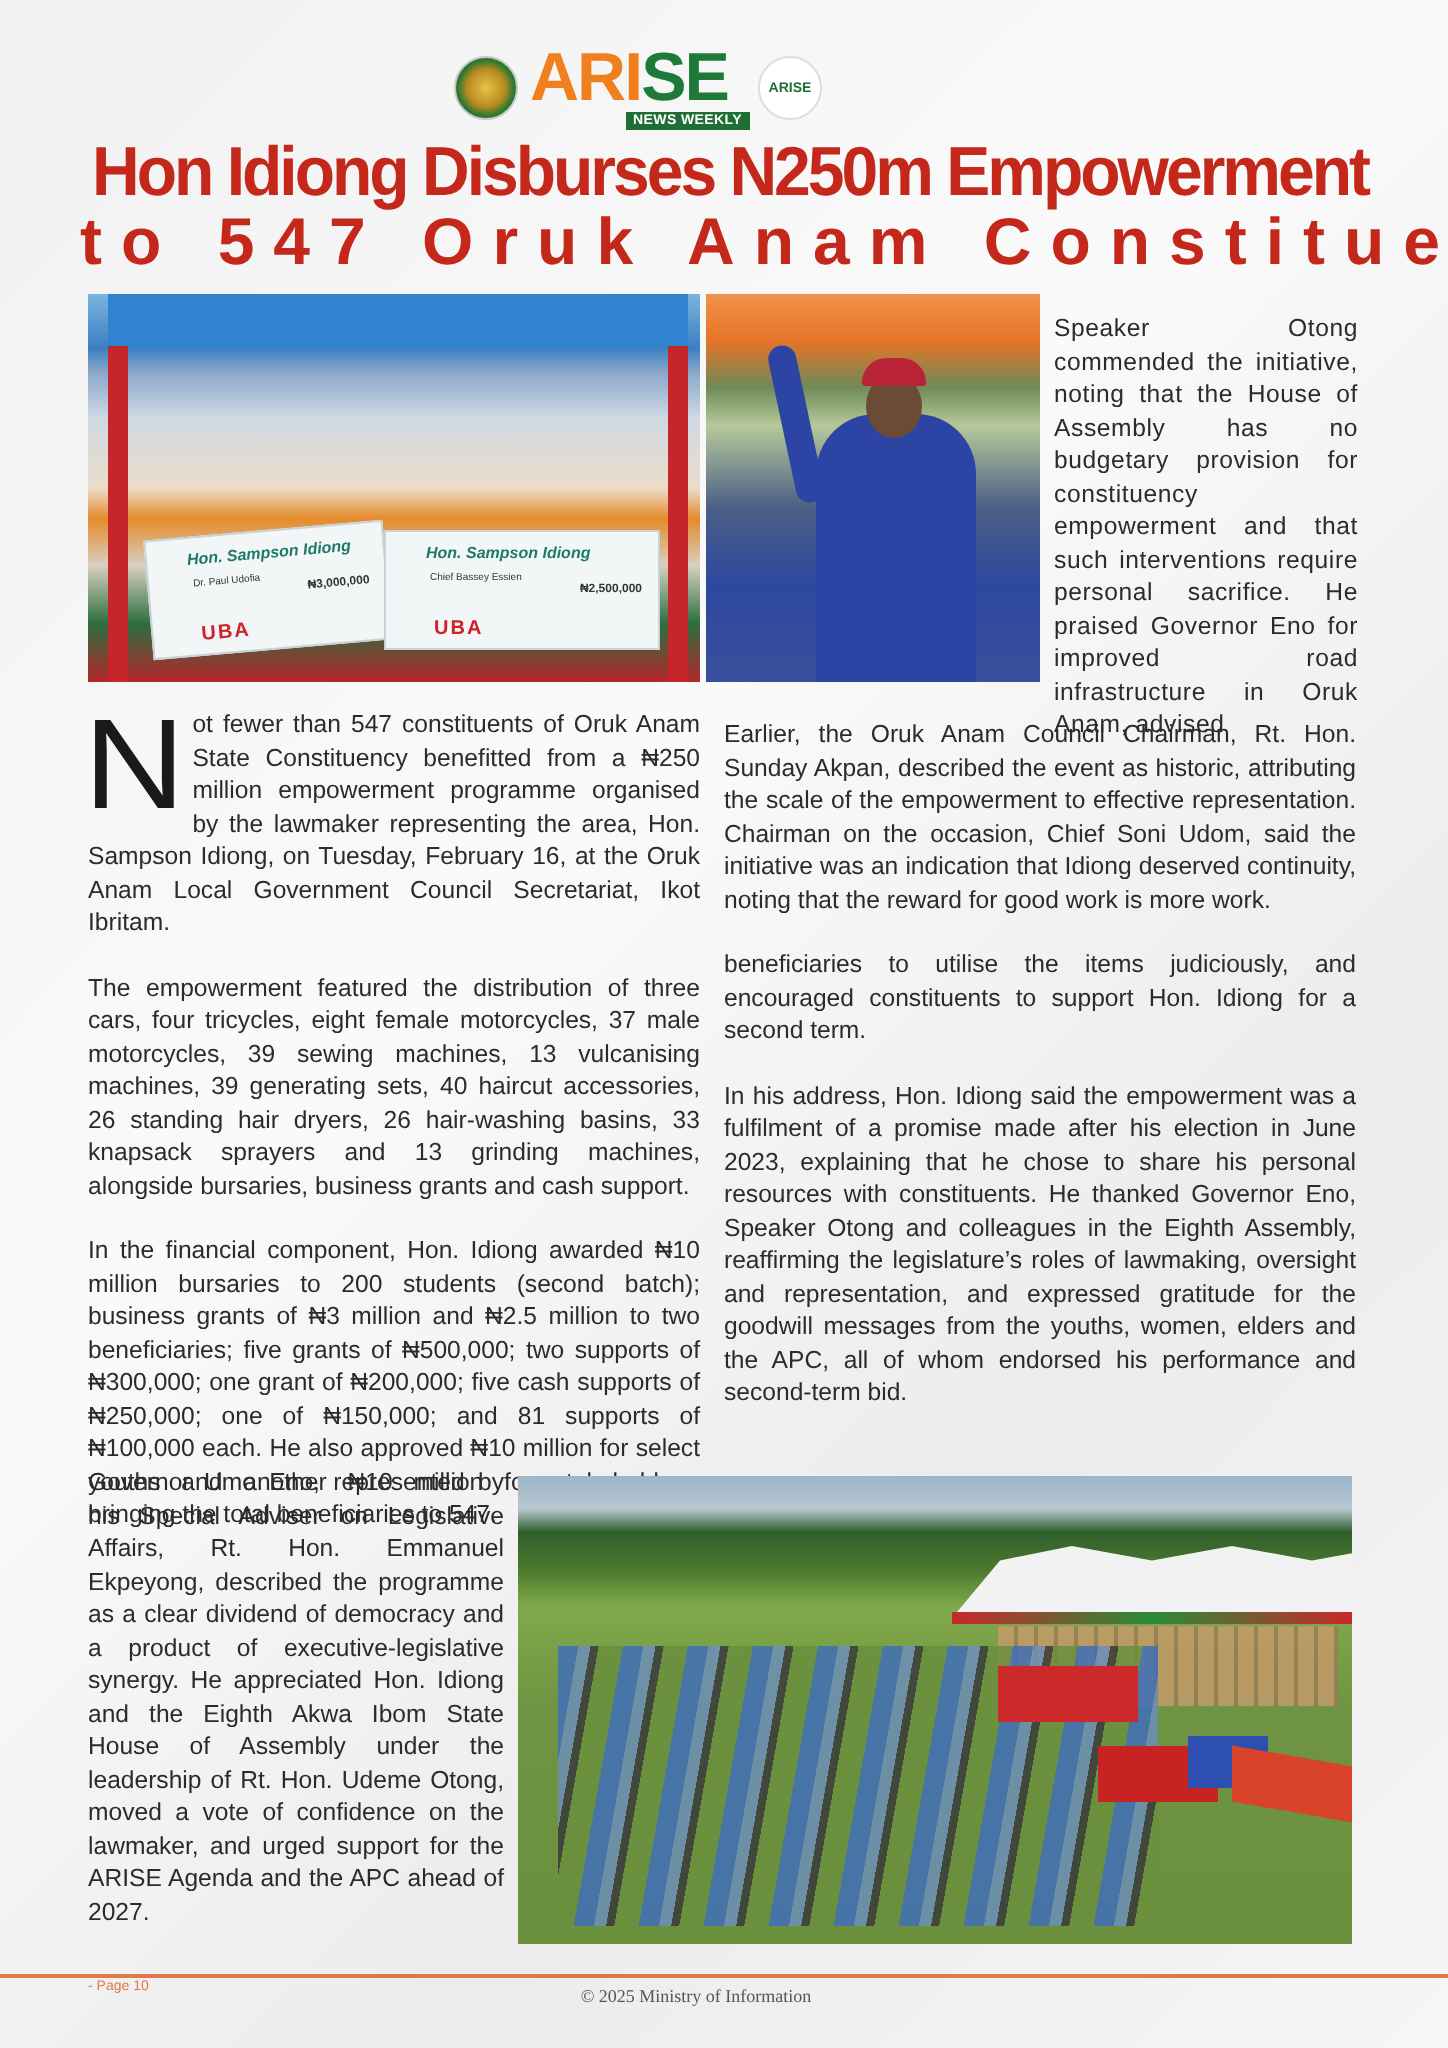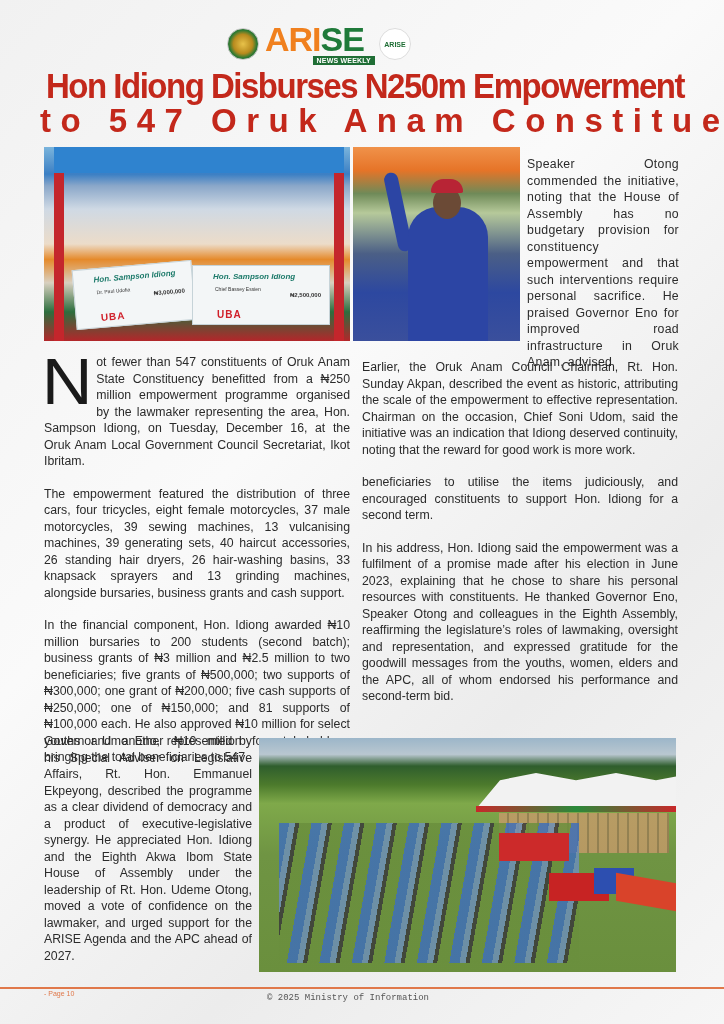--- a/index.html
+++ b/index.html
@@ -52,21 +52,21 @@
   .text { position: absolute; font-family: "Liberation Sans", sans-serif; font-size: 12.3px; line-height: 16.5px; color: #2b2b2b; text-align: justify; }
   .text p { margin: 0 0 16px 0; }
   .col-left { left: 44px; top: 354px; width: 306px; }
   .dropcap { float: left; font-family: "Liberation Sans", sans-serif; font-size: 64px; line-height: 52px; font-weight: 400; color: #1a1a1a; margin: 2px 6px 0 0; transform: scaleX(1.1); }
   .col-speaker { left: 527px; top: 156px; width: 152px; }
   .col-right-cont { left: 362px; top: 359px; width: 316px; }
   .col-gov { left: 44px; top: 733px; width: 208px; }
 
   .footer-line { position: absolute; left: 0; top: 987px; width: 724px; height: 2px; background: #e0784a; }
   .footer-page { position: absolute; left: 44px; top: 990px; font-family: "Liberation Sans", sans-serif; font-size: 7px; color: #e0784a; }
-  .footer-copy { position: absolute; left: 0; top: 993px; width: 696px; text-align: center; font-family: Liberation Mono, monospace; font-size: 9px; color: #555; }
+  .footer-copy { position: absolute; left: 0; top: 993px; width: 696px; text-align: center; font-family: Liberation Serif, serif; font-size: 9px; color: #555; }
 </style>
 </head>
 <body>
 
 <div class="masthead">
   <div class="seal"></div>
   <div class="logo-wrap">
     <div class="logo-text"><span class="o">ARI</span><span class="g">SE</span></div>
     <div class="logo-sub">NEWS WEEKLY</div>
   </div>
@@ -101,21 +101,21 @@
   <div class="man"></div>
   <div class="head"></div>
   <div class="cap"></div>
 </div>
 
 <div class="text col-speaker" style="letter-spacing:0.3px;">
   <span>Speaker Otong commended the initiative, noting that the House of Assembly has no budgetary provision for constituency empowerment and that such interventions require personal sacrifice. He praised Governor Eno for improved road infrastructure in Oruk Anam, advised</span>
 </div>
 
 <div class="text col-left">
-  <p><span class="dropcap">N</span><span>ot fewer than 547 constituents of Oruk Anam State Constituency benefitted from a ₦250 million empowerment programme organised by the lawmaker representing the area, Hon. Sampson Idiong, on Tuesday, December 16, at the Oruk Anam Local Government Council Secretariat, Ikot Ibritam.</span></p>
+  <p><span class="dropcap">N</span><span>ot fewer than 547 constituents of Oruk Anam State Constituency benefitted from a ₦250 million empowerment programme organised by the lawmaker representing the area, Hon. Sampson Idiong, on Tuesday, February 16, at the Oruk Anam Local Government Council Secretariat, Ikot Ibritam.</span></p>
   <p>The empowerment featured the distribution of three cars, four tricycles, eight female motorcycles, 37 male motorcycles, 39 sewing machines, 13 vulcanising machines, 39 generating sets, 40 haircut accessories, 26 standing hair dryers, 26 hair-washing basins, 33 knapsack sprayers and 13 grinding machines, alongside bursaries, business grants and cash support.</p>
   <p>In the financial component, Hon. Idiong awarded ₦10 million bursaries to 200 students (second batch); business grants of ₦3 million and ₦2.5 million to two beneficiaries; five grants of ₦500,000; two supports of ₦300,000; one grant of ₦200,000; five cash supports of ₦250,000; one of ₦150,000; and 81 supports of ₦100,000 each. He also approved ₦10 million for select youths and another ₦10 million for stakeholders, bringing the total beneficiaries to 547.</p>
 </div>
 
 <div class="text col-right-cont">
   <p>Earlier, the Oruk Anam Council Chairman, Rt. Hon. Sunday Akpan, described the event as historic, attributing the scale of the empowerment to effective representation. Chairman on the occasion, Chief Soni Udom, said the initiative was an indication that Idiong deserved continuity, noting that the reward for good work is more work.</p>
   <p>beneficiaries to utilise the items judiciously, and encouraged constituents to support Hon. Idiong for a second term.</p>
   <p>In his address, Hon. Idiong said the empowerment was a fulfilment of a promise made after his election in June 2023, explaining that he chose to share his personal resources with constituents. He thanked Governor Eno, Speaker Otong and colleagues in the Eighth Assembly, reaffirming the legislature’s roles of lawmaking, oversight and representation, and expressed gratitude for the goodwill messages from the youths, women, elders and the APC, all of whom endorsed his performance and second-term bid.</p>
 </div>
 

